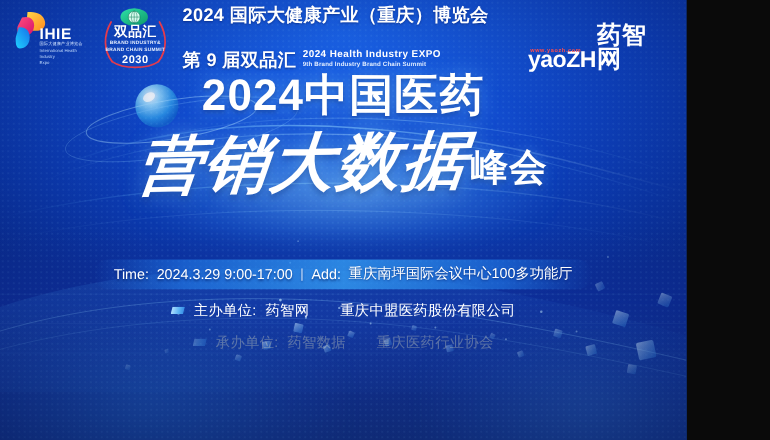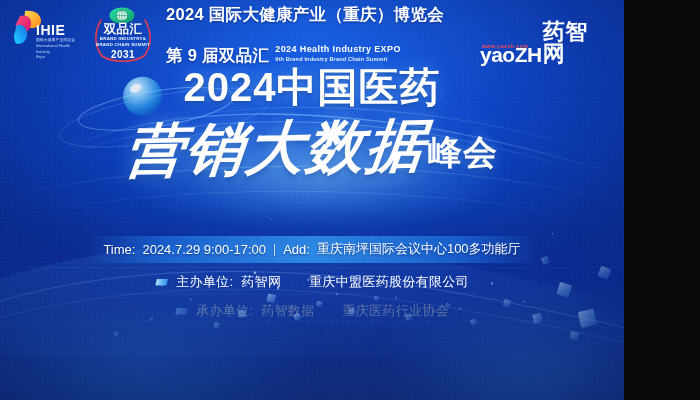--- a/index.html
+++ b/index.html
@@ -455,21 +455,21 @@
         </defs>
         <ellipse cx="13" cy="8.5" rx="12.5" ry="8" fill="url(#gg)"></ellipse>
         <circle cx="13" cy="8.5" r="5.4" fill="#e8fff6" opacity=".92"></circle>
         <circle cx="13" cy="8.5" r="5.4" fill="none" stroke="#0d7d55" stroke-width=".5"></circle>
         <path d="M7.6,8.5 H18.4 M13,3.1 V13.9" stroke="#0d7d55" stroke-width=".45"></path>
         <ellipse cx="13" cy="8.5" rx="2.6" ry="5.4" fill="none" stroke="#0d7d55" stroke-width=".45"></ellipse>
       </svg>
       <div class="spw-cn">双品汇</div>
       <div class="spw-en1">BRAND INDUSTRY&amp;</div>
       <div class="spw-en2">BRAND CHAIN SUMMIT</div>
-      <div class="spw-year">2031</div>
+      <div class="spw-year">2030</div>
     </div>
 
     <div class="expo">
       <div class="expo-l1">2024 国际大健康产业（重庆）博览会</div>
       <div class="expo-l2row">
         <div class="expo-l2">第 9 届双品汇</div>
         <div class="expo-en">
           <div class="expo-en1">2024 Health Industry EXPO</div>
           <div class="expo-en2">9th Brand Industry Brand Chain Summit</div>
         </div>
@@ -487,21 +487,21 @@
 
   <div class="title-wrap">
     <div class="title-line1">2024中国医药</div>
     <div class="title-line2">
       <span class="calli">营销大数据</span><span class="suffix">峰会</span>
     </div>
   </div>
 
   <div class="info-pill">
     <span>Time:</span>
-    <span>2024.7.29  9:00-17:00</span>
+    <span>2024.3.29  9:00-17:00</span>
     <span class="info-sep">|</span>
     <span>Add:</span>
     <span>重庆南坪国际会议中心100多功能厅</span>
   </div>
 
   <div class="org-line org-1">
     <span class="org-tag"></span>
     <span>主办单位:</span>
     <span>药智网</span>
     <span class="org-gap"></span>

